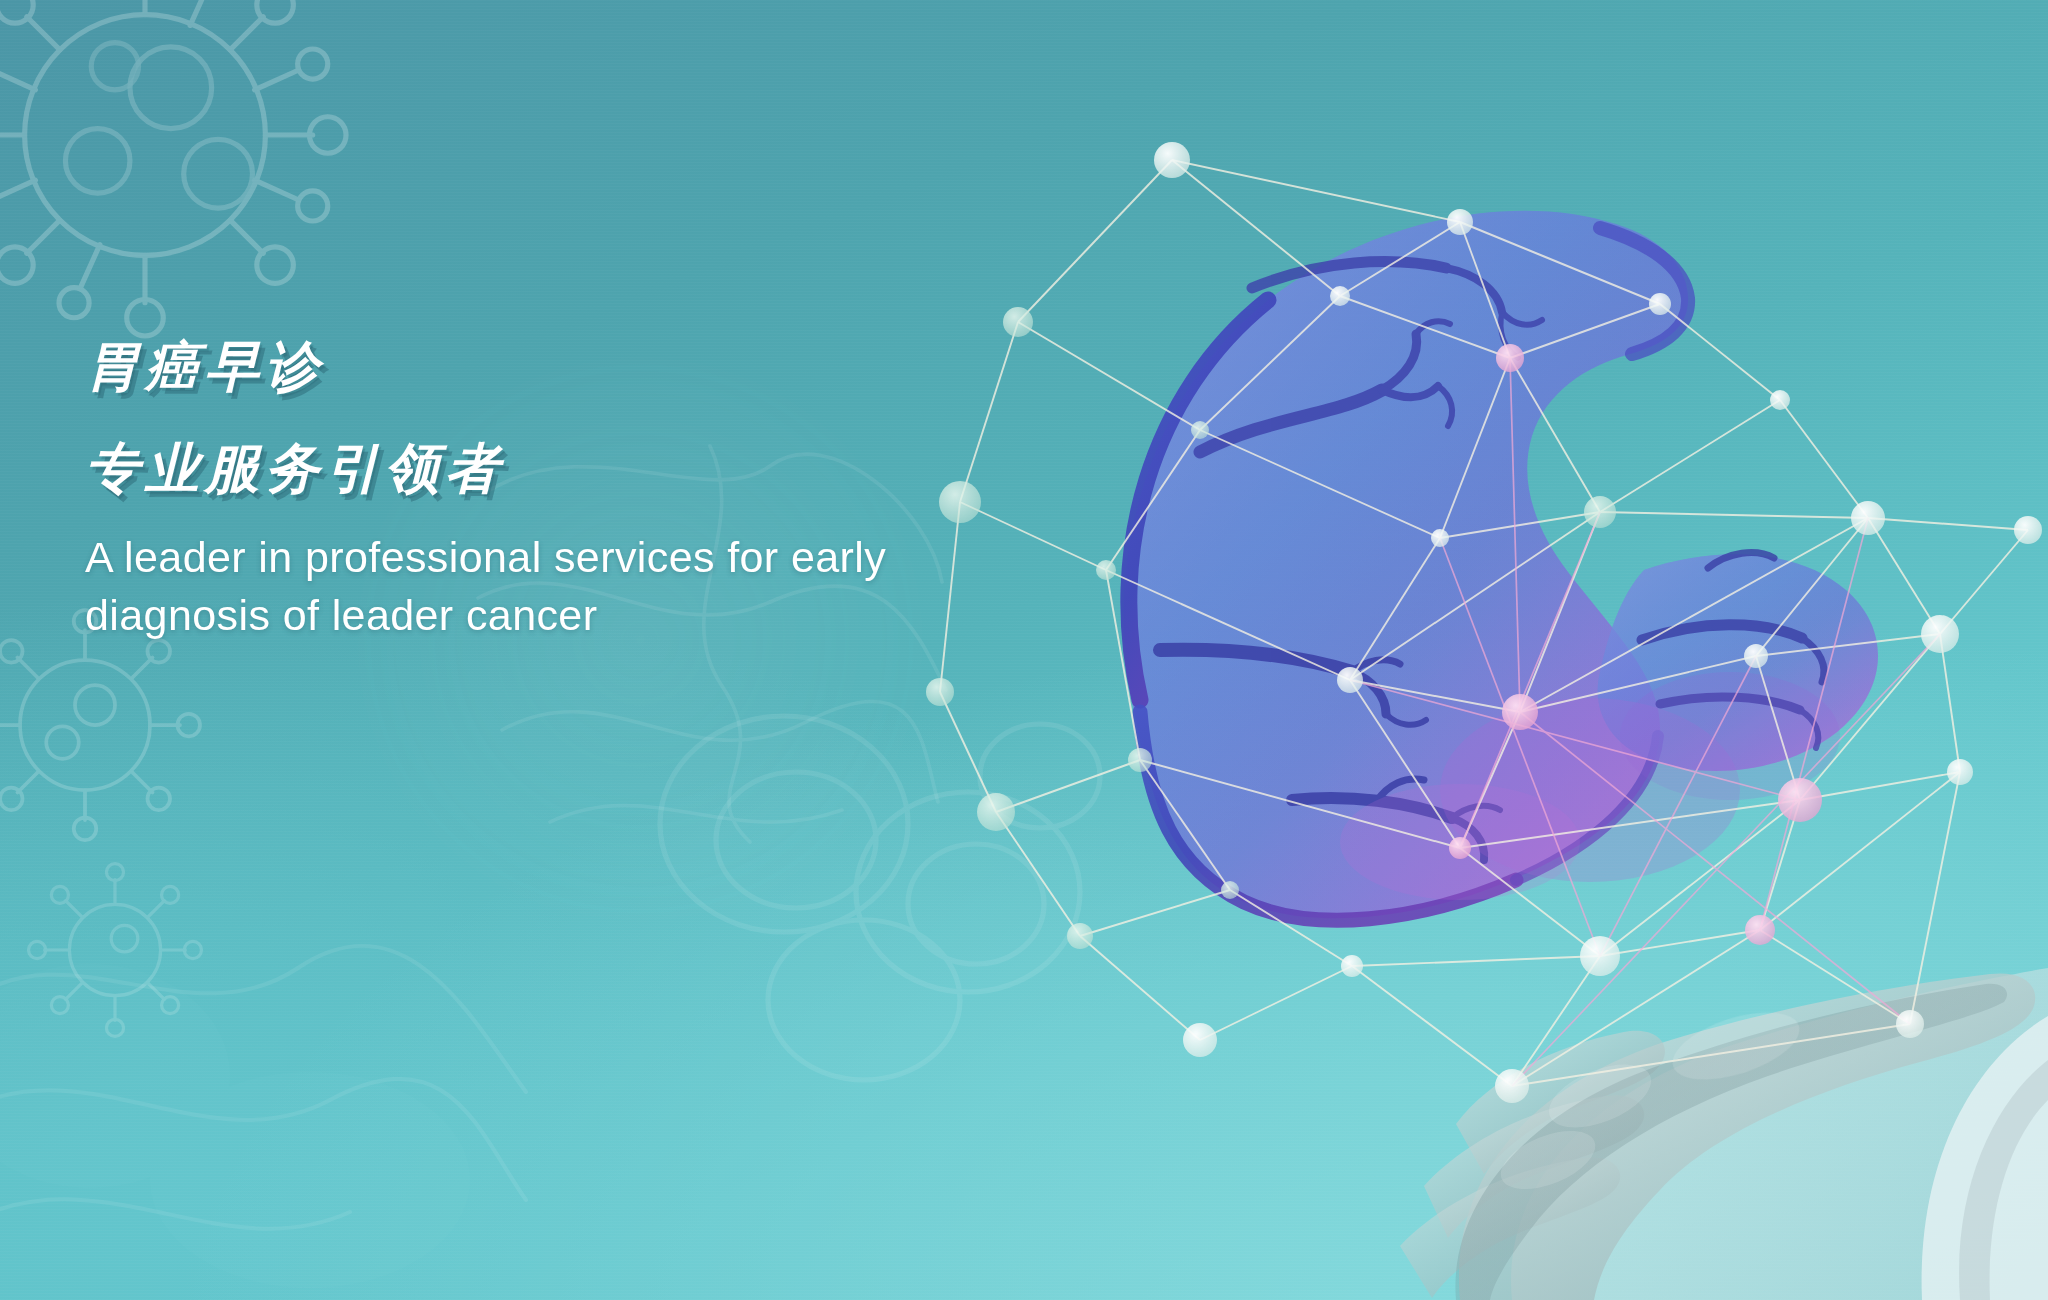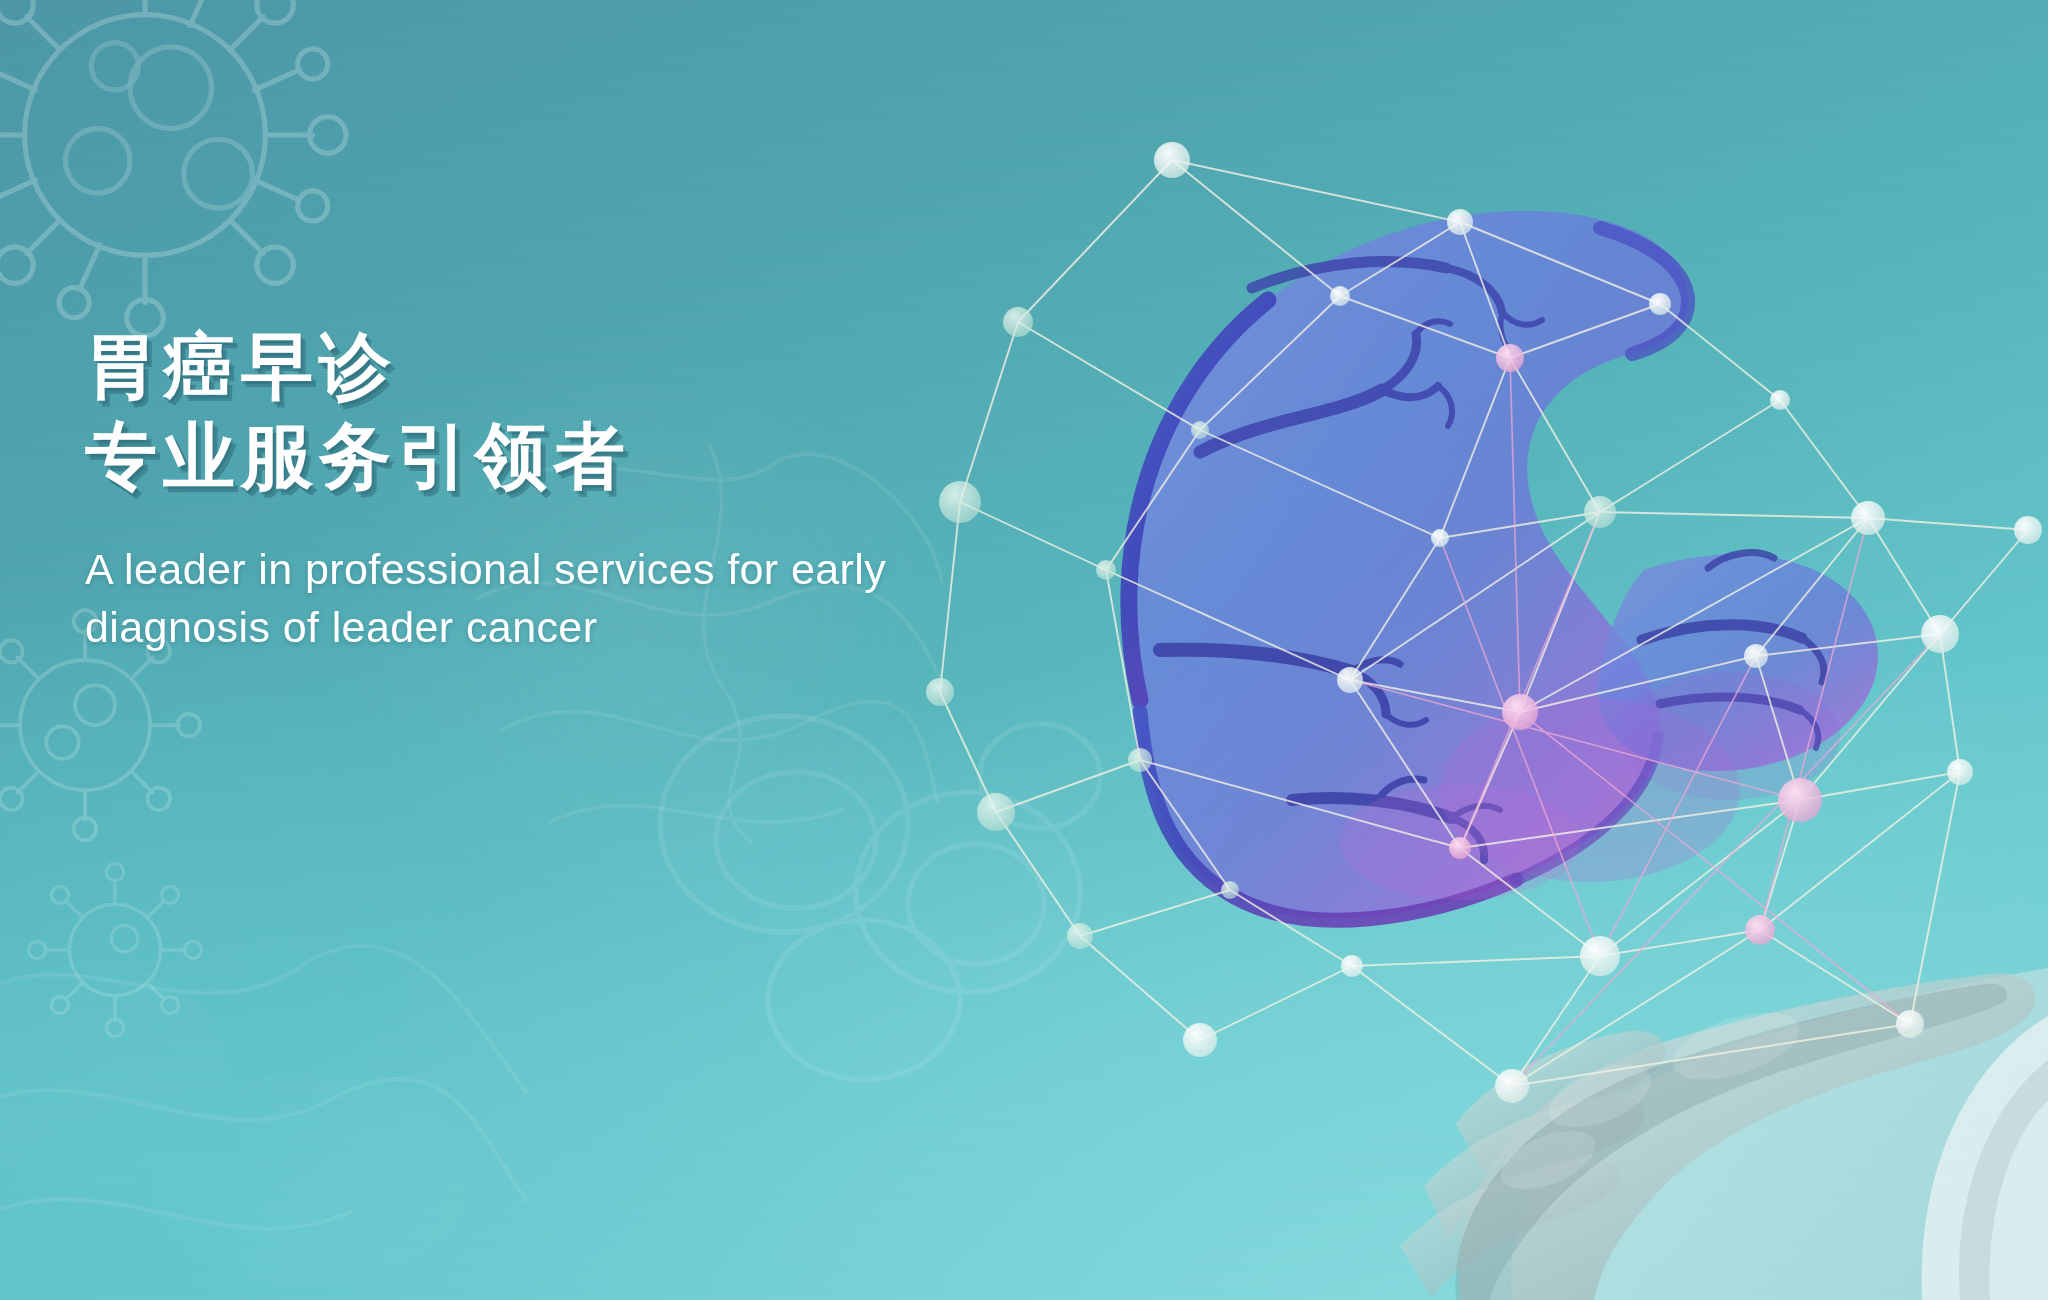--- a/index.html
+++ b/index.html
@@ -37,34 +37,35 @@
   #ghost-wisp-bl    { left:-30px;  top:900px;  width:560px;  height:400px;  opacity:.18; }
   #ghost-blob-mid   { left:330px;  top:330px;  width:620px;  height:620px;  opacity:.10; }
 
   
   #text-block {
     position:absolute;
     left:85px; top:322px;
     width:1000px;
   }
   .zh-line {
-    font-size:72px;
+    font-size:54px;
     line-height:88px;
     font-weight:700;
+    font-style:italic;
     color:#ffffff;
     letter-spacing:6px;
     text-shadow:
       5px 6px 0 rgba(34,90,104,.40),
       2px 3px 1px rgba(34,90,104,.30);
     white-space:nowrap;
   }
-  #zh-line-2 { margin-top:2px; }
+  #zh-line-2 { margin-top:14px; }
 
   #subtitle {
-    margin-top:40px;
+    margin-top:16px;
     font-size:43px;
     line-height:58px;
     color:#ffffff;
     font-weight:400;
     letter-spacing:.4px;
     text-shadow:0 2px 5px rgba(28,80,92,.30);
     max-width:1010px;
   }
   #subtitle .sub-line { display:block; white-space:nowrap; }
 

